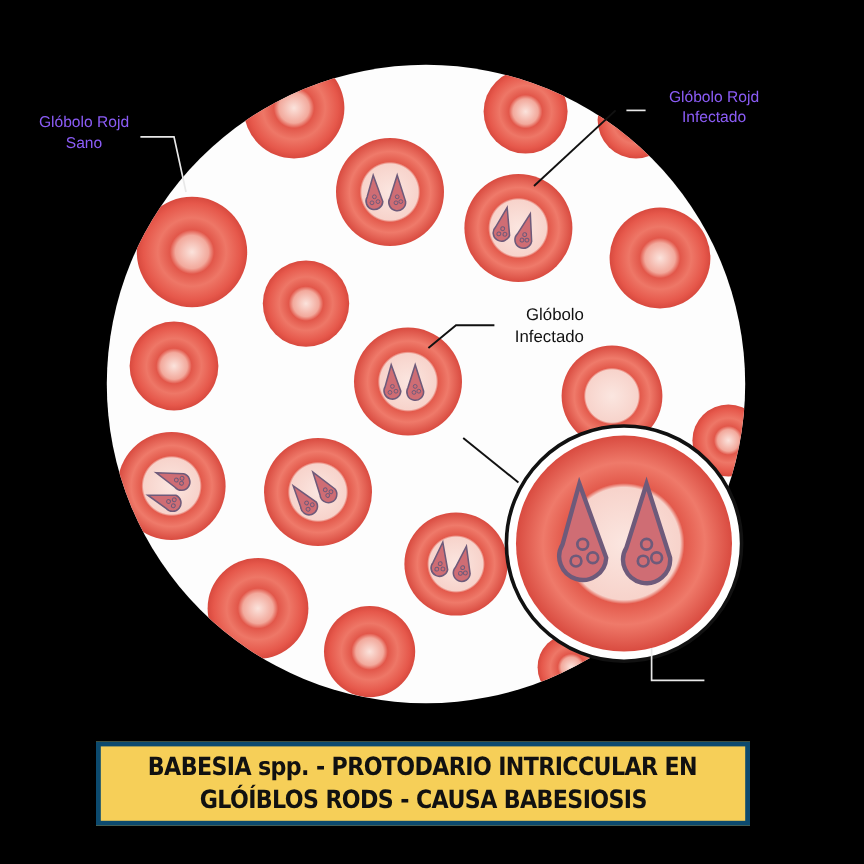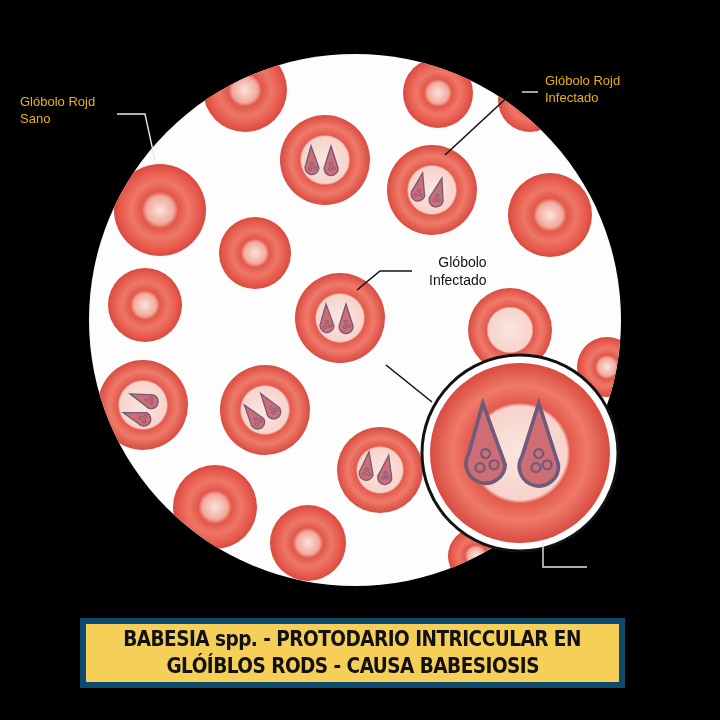--- a/index.html
+++ b/index.html
@@ -1,20 +1,20 @@
 <!DOCTYPE html>
 <html><head>
 <meta charset="utf-8">
 <style>
   html,body{margin:0;padding:0;}
   body{width:720px;height:720px;background:#000;position:relative;overflow:hidden;font-family:"Liberation Sans","DejaVu Sans",sans-serif;}
   .stage{position:absolute;left:0;top:0;width:720px;height:720px;}
-  .label{position:absolute;color:#eab308;font-size:13px;line-height:17px;white-space:nowrap;}
+  .label{position:absolute;color:#8b5cf6;font-size:13px;line-height:17px;text-align:center;white-space:nowrap;}
   .label.dark{color:#111;text-align:right;font-size:14px;line-height:18px;}
-  .banner{position:absolute;left:80px;top:618px;width:545px;height:70px;background:#f6cf58;border:6px solid #0c4a6e;box-sizing:border-box;display:flex;flex-direction:column;align-items:center;justify-content:center;}
+  .banner{position:absolute;left:80px;top:618px;width:545px;height:70px;background:#f6cf58;border:4px solid #0c4a6e;box-sizing:border-box;display:flex;flex-direction:column;align-items:center;justify-content:center;}
   .banner span{display:block;font-family:"DejaVu Sans","Liberation Sans",sans-serif;font-weight:bold;font-size:21px;line-height:27px;color:#111;letter-spacing:-0.6px;transform:scaleX(0.88);white-space:nowrap;}
 </style>
 </head>
 <body>
 
 <div class="stage">
 <svg width="720" height="720" viewBox="0 0 720 720">
   <defs>
     <clipPath id="fieldClip">
           <circle cx="355" cy="320" r="266"></circle>

